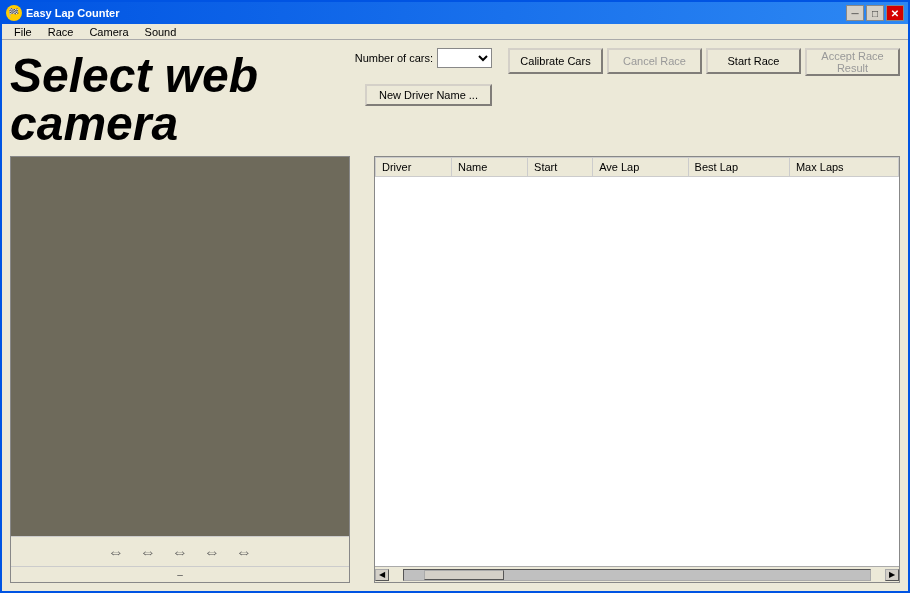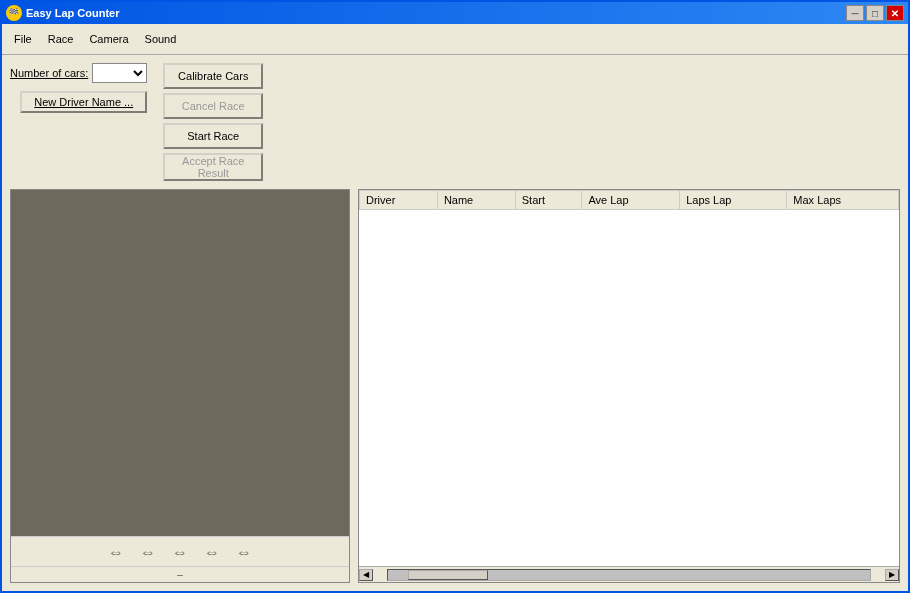--- a/index.html
+++ b/index.html
@@ -76,21 +76,21 @@
     }
 
     .title-btn.close {
       background: #d40000;
       color: white;
     }
 
     .menu-bar {
       background: #ece9d8;
       border-bottom: 1px solid #aaa;
-      height: 31px;
+      height: 16px;
       display: flex;
       align-items: center;
       padding: 0 4px;
       gap: 0;
       flex-shrink: 0;
     }
 
     .menu-item {
       padding: 2px 8px;
       font-size: 11px;
@@ -119,21 +119,20 @@
       font-style: italic;
       flex: 1;
       line-height: 1;
       padding-top: 4px;
     }
 
     .controls-area {
       display: flex;
       flex-direction: column;
       gap: 6px;
-      text-decoration: underline;
     }
 
     .form-area {
       display: flex;
       flex-direction: column;
       gap: 4px;
     }
 
     .form-row {
       display: flex;
@@ -162,33 +161,33 @@
 
     .form-select {
       width: 55px;
       height: 20px;
       border: 1px solid #888;
       background: white;
       font-size: 11px;
     }
 
     .new-driver-btn {
-      margin-top: 4px;
+      margin-top: 12px;
       height: 22px;
       padding: 0 12px;
       background: #ece9d8;
       border: 2px outset #d4d0c8;
       font-size: 11px;
       cursor: pointer;
       white-space: nowrap;
     }
 
     .buttons-area {
       display: flex;
-      flex-direction: column;
+      flex-direction: row;
       gap: 4px;
       min-width: 100px;
       justify-content: space-between;
     }
 
     .action-btn {
       height: 26px;
       padding: 0 8px;
       background: #ece9d8;
       border: 2px outset #d4d0c8;
@@ -256,20 +255,21 @@
       border-top: 1px solid #ccc;
     }
 
     .data-panel {
       flex: 1;
       display: flex;
       flex-direction: column;
       border: 1px solid #888;
       background: white;
       min-height: 0;
+      margin-left: 16px;
     }
 
     .data-table {
       width: 100%;
       border-collapse: collapse;
     }
 
     .data-table th {
       background: #ece9d8;
       border: 1px solid #ccc;
@@ -344,20 +344,21 @@
     <div class="menu-item">File</div>
     <div class="menu-item">Race</div>
     <div class="menu-item">Camera</div>
     <div class="menu-item">Sound</div>
   </div>
 
   <div class="main-content">
 
     <div class="top-section">
 
+      <div class="title-text">Select web camera</div>
 
       <div style="display:flex; gap: 16px; align-items: flex-start;">
         <div class="controls-area">
           <div class="form-area">
 
             <div class="form-row">
               <span class="form-label">Number of cars:</span>
               <select class="form-select"></select>
             </div>
 
@@ -397,21 +398,21 @@
 
       <div class="data-panel">
         <div class="table-container">
           <table class="data-table">
             <thead>
               <tr>
                 <th>Driver</th>
                 <th>Name</th>
                 <th>Start</th>
                 <th>Ave Lap</th>
-                <th>Laps Lap</th>
+                <th>Best Lap</th>
                 <th>Max Laps</th>
               </tr>
             </thead>
             <tbody id="table-body">
             </tbody>
           </table>
         </div>
 
         <div class="scrollbar-area">
           <div class="scrollbar-left-btn">◀</div>

